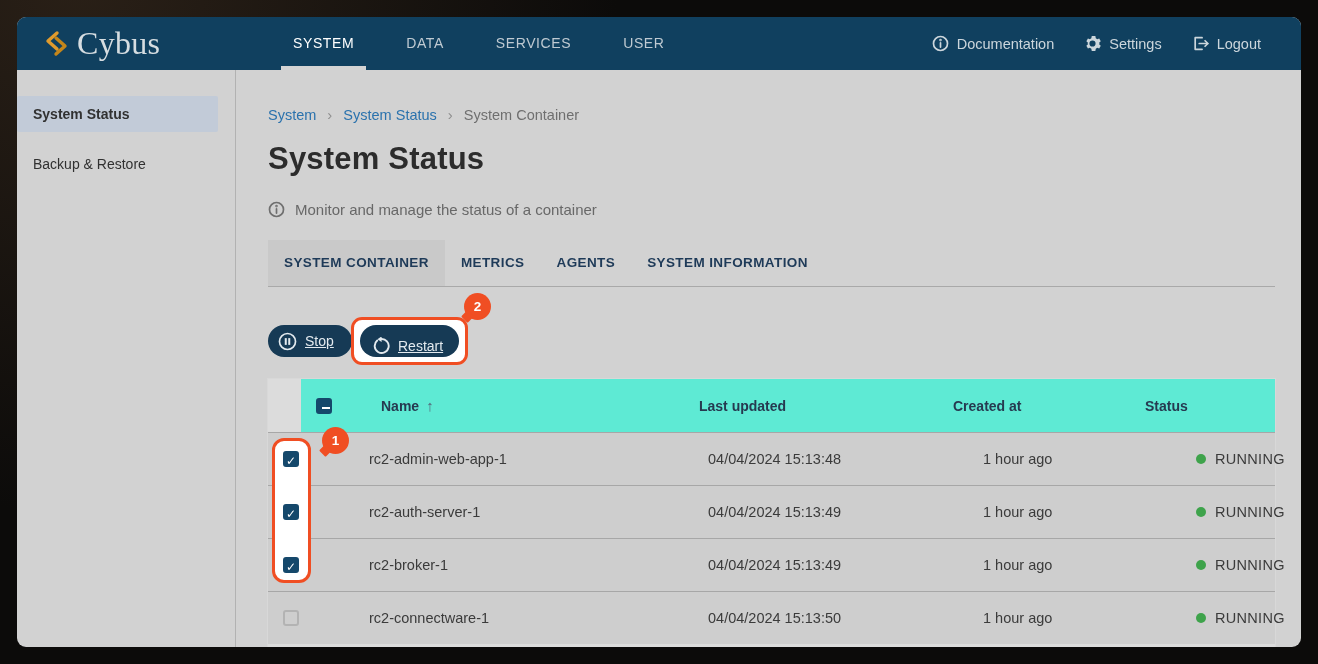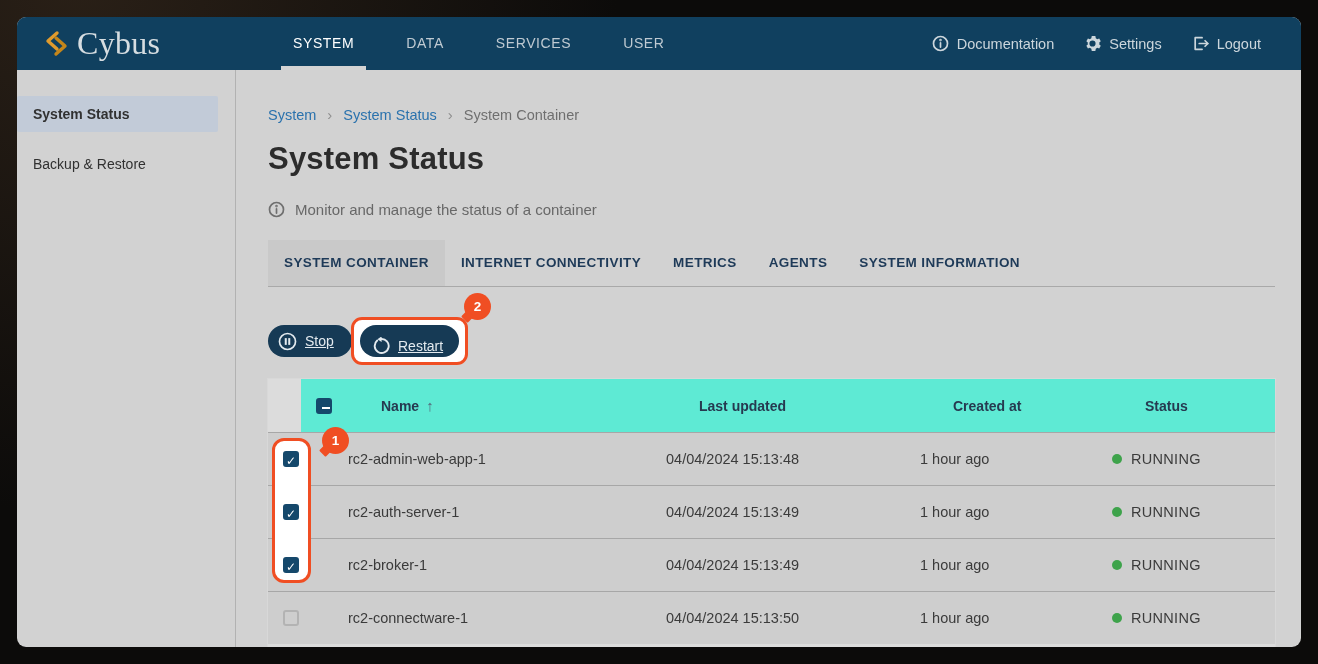--- a/index.html
+++ b/index.html
@@ -59,21 +59,21 @@
     font-size:13.5px; font-weight:bold; display:flex; align-items:center; justify-content:center; z-index:6; }
   .badge::before { content:""; position:absolute; left:-1px; bottom:-1px; width:9px; height:9px;
     background:#f04e23; transform:rotate(45deg); border-radius:1px; z-index:-1; }
   .badge-restart { right:-26px; top:-27px; }
   .badge-checkboxes { left:54px; top:48px; }
 
   
   .table-card { position:relative; width:1007px; background:#dcdcdc; box-shadow:0 0 0 1px #d8d8d8; padding-bottom:10px; }
   .thead, .trow { display:grid; grid-template-columns:80px 318px 254px 192px 163px; align-items:center; height:53px; }
   .thead { background:#5eead4; font-size:14px; font-weight:bold; color:#263a50;margin-left:33px; }
-  .trow { background:#cecece; border-top:1px solid #a7a7a7; font-size:14.5px; color:#3b3b3b; }
+  .trow { background:#cecece; border-top:1px solid #a7a7a7; font-size:14.5px; color:#3b3b3b;gap:21px; }
   .cb-cell { padding-left:15px; position:relative; z-index:2; }
   .name-head { display:flex; align-items:center; gap:7px; }
   .sort-arrow { font-size:15px; color:#55687a; font-weight:normal; }
   .checkbox { width:16px; height:16px; border-radius:3px; border:2px solid #b3b3b3; position:relative; cursor:pointer; }
   .checkbox.checked, .checkbox.indeterminate { background:#15486b; border-color:#15486b; }
   .checkbox.checked::after { content:"✓"; position:absolute; inset:0; color:#fff; font-size:12px; line-height:16px;
     text-align:center; font-weight:bold; }
   .checkbox.indeterminate::after { content:""; position:absolute; left:4px; top:7px; width:8px; height:2.5px; background:#fff; }
   .status-cell { display:flex; align-items:center; gap:9px; letter-spacing:.3px; }
   .dot { width:10px; height:10px; border-radius:50%; background:#3ea34b; flex:none; }
@@ -162,21 +162,20 @@
             <path d="M8 7.4v4"></path>
             <circle cx="8" cy="4.8" r="0.4" fill="#6f6f6f"></circle>
         </svg>
         <span>Monitor and manage the status of a container</span>
       </div>
 
       <div class="tabs">
 
           <div class="tab active">SYSTEM CONTAINER</div>
 
-          <div class="tab">INTERNET CONNECTIVITY</div>
 
           <div class="tab">METRICS</div>
 
           <div class="tab">AGENTS</div>
 
 
           <div class="tab">SYSTEM INFORMATION</div>
         </div>
 
       <div class="toolbar">

